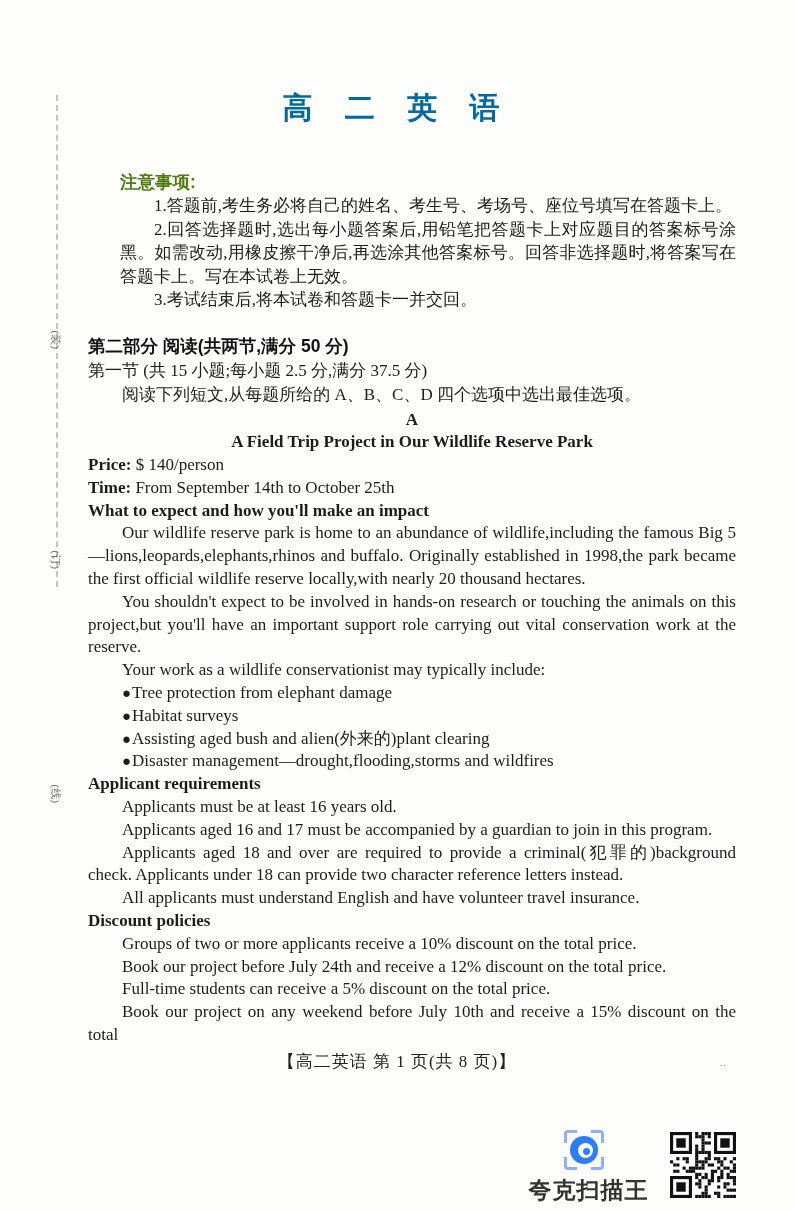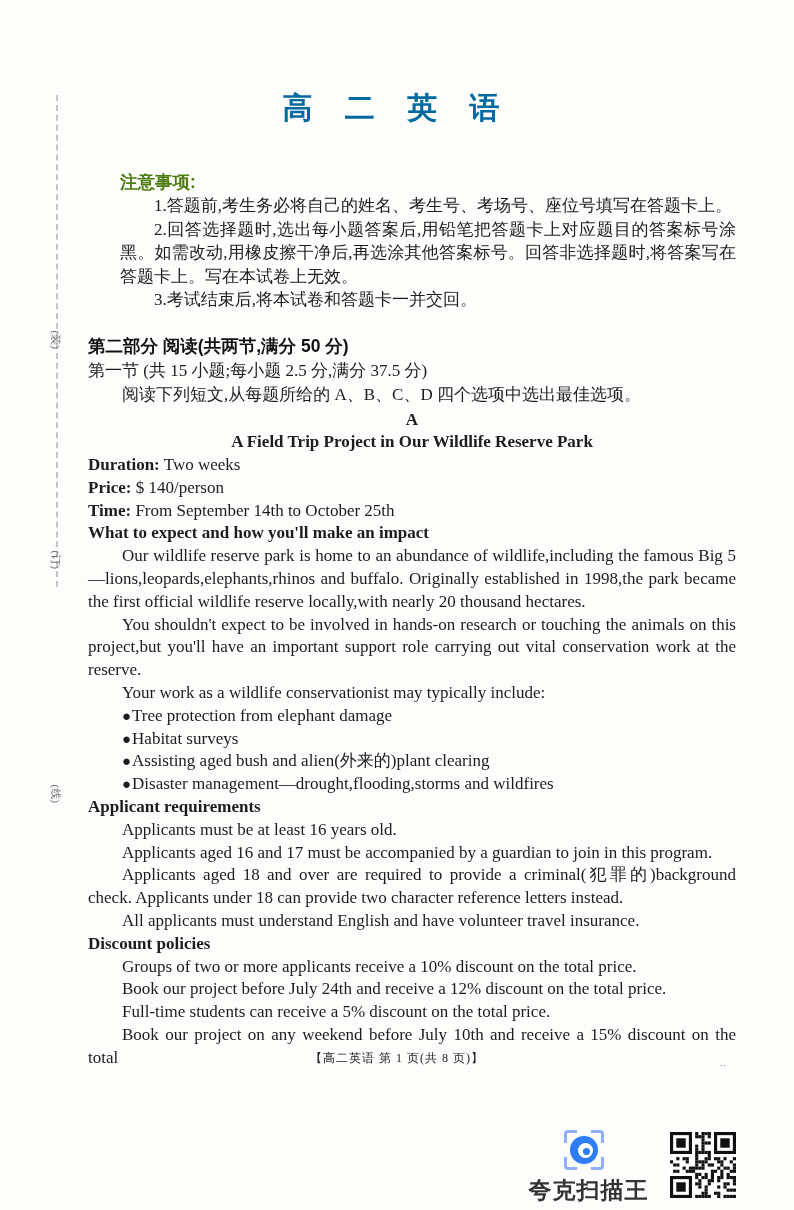--- a/index.html
+++ b/index.html
@@ -34,21 +34,21 @@
   .ptitle{text-align:center;font-weight:bold;}
   .detail{line-height:22.8px;}
   .detail .lab{font-weight:bold;}
   .bhead{font-weight:bold;}
   .para{margin:0;text-indent:2em;text-align:justify;}
   .bullet{margin-left:2em;}
   .bdot{font-size:15px;margin-right:1px;}
   
   .footer{
     position:absolute;left:0;top:1050px;width:100%;text-align:center;
-    font-size:12px;color:#222;letter-spacing:1px;
+    font-size:17px;color:#222;letter-spacing:1px;
   }
   .artifact{position:absolute;left:720px;top:1058px;font-size:9px;color:#444;letter-spacing:1px;}
   
   .brand{position:absolute;left:504px;top:1130px;display:flex;align-items:flex-start;}
   .brand-left{width:160px;}
   .logo-row{display:flex;align-items:center;flex-direction:column;}
   .scan-icon{position:relative;width:40px;height:40px;flex:0 0 40px;}
   .scan-icon .ck{position:absolute;width:10px;height:10px;border:0 solid #8fb0f8;}
   .scan-icon .tl{left:0;top:0;border-left-width:3px;border-top-width:3px;border-top-left-radius:4px;}
   .scan-icon .tr{right:0;top:0;border-right-width:3px;border-top-width:3px;border-top-right-radius:4px;}
@@ -89,24 +89,20 @@
   <section class="reading">
     <div class="part-head">第二部分  阅读(共两节,满分 50 分)</div>
     <div class="sec-head">第一节  (共 15 小题;每小题 2.5 分,满分 37.5 分)</div>
     <p class="instr">阅读下列短文,从每题所给的 A、B、C、D 四个选项中选出最佳选项。</p>
   </section>
 
   <section class="passage">
     <div class="plabel">A</div>
     <div class="ptitle">A Field Trip Project in Our Wildlife Reserve Park</div>
 
-    <div class="detail">
-      <span class="lab">Duration:</span>
-      <span>Two weeks</span>
-    </div>
     <div class="detail">
       <span class="lab">Price:</span>
       <span>$ 140/person</span>
     </div>
     <div class="detail">
       <span class="lab">Time:</span>
       <span>From September 14th to October 25th</span>
     </div>
 
     <div class="bhead">What to expect and how you'll make an impact</div>

